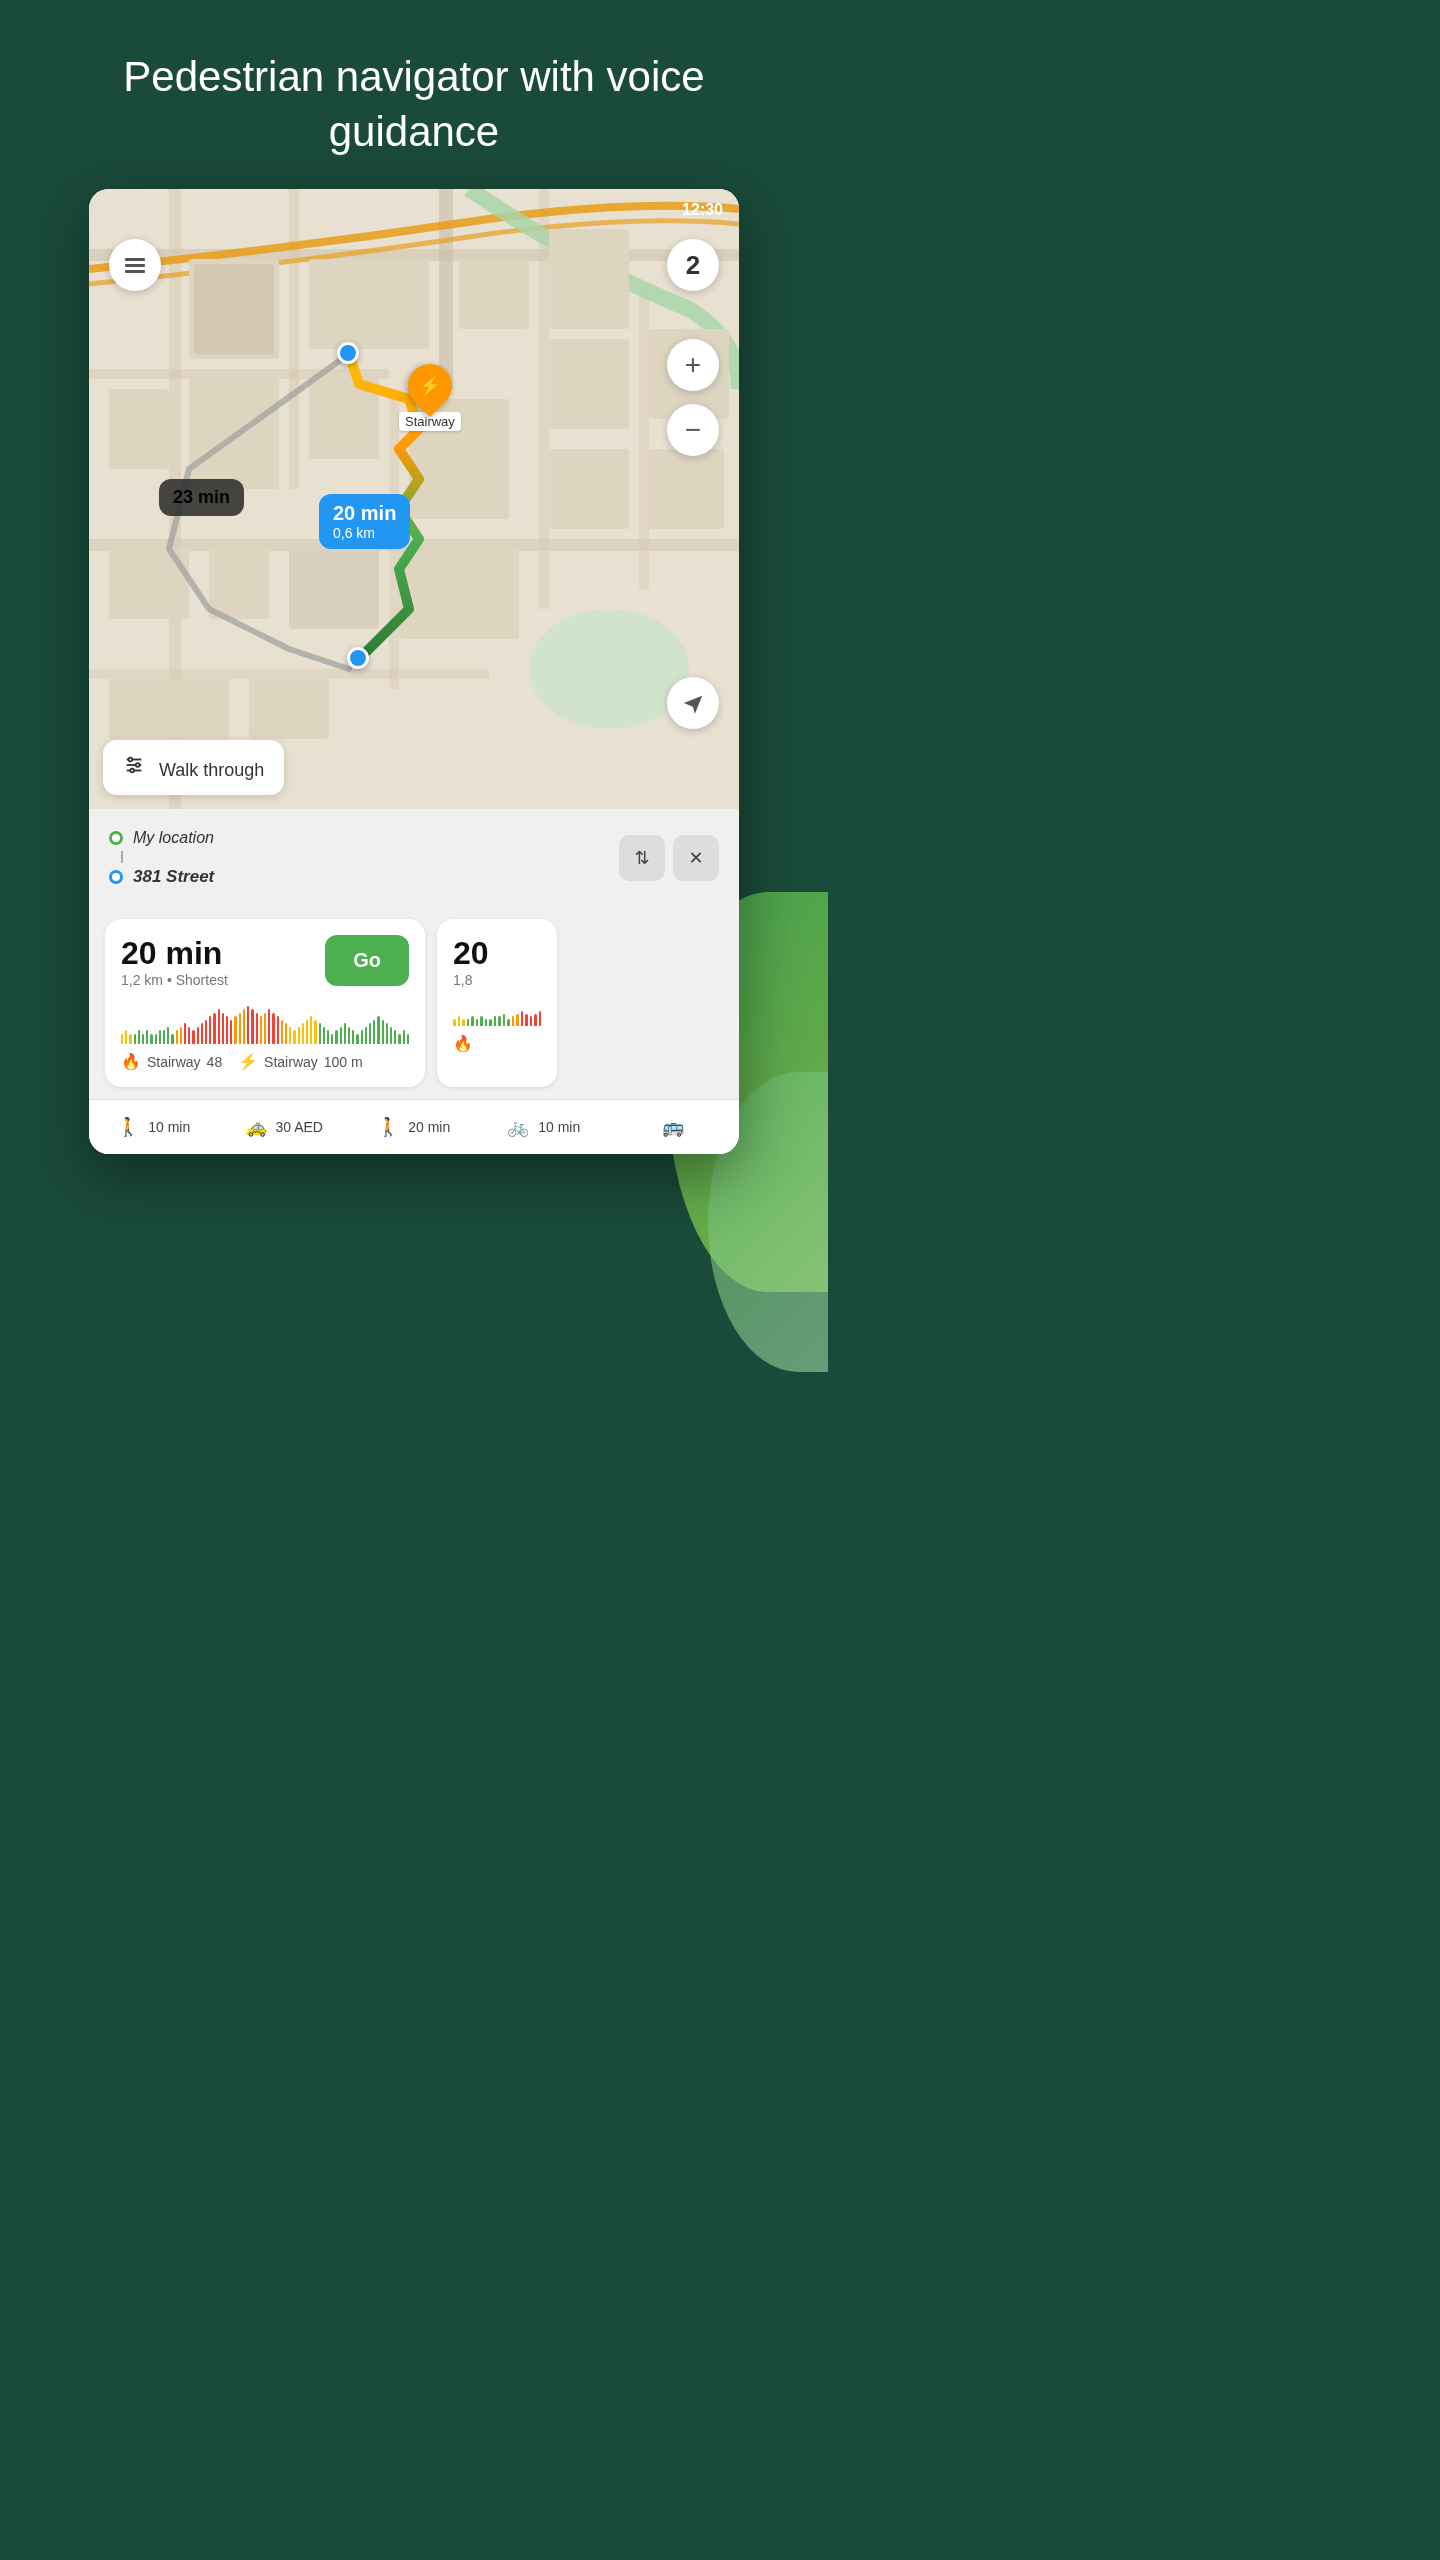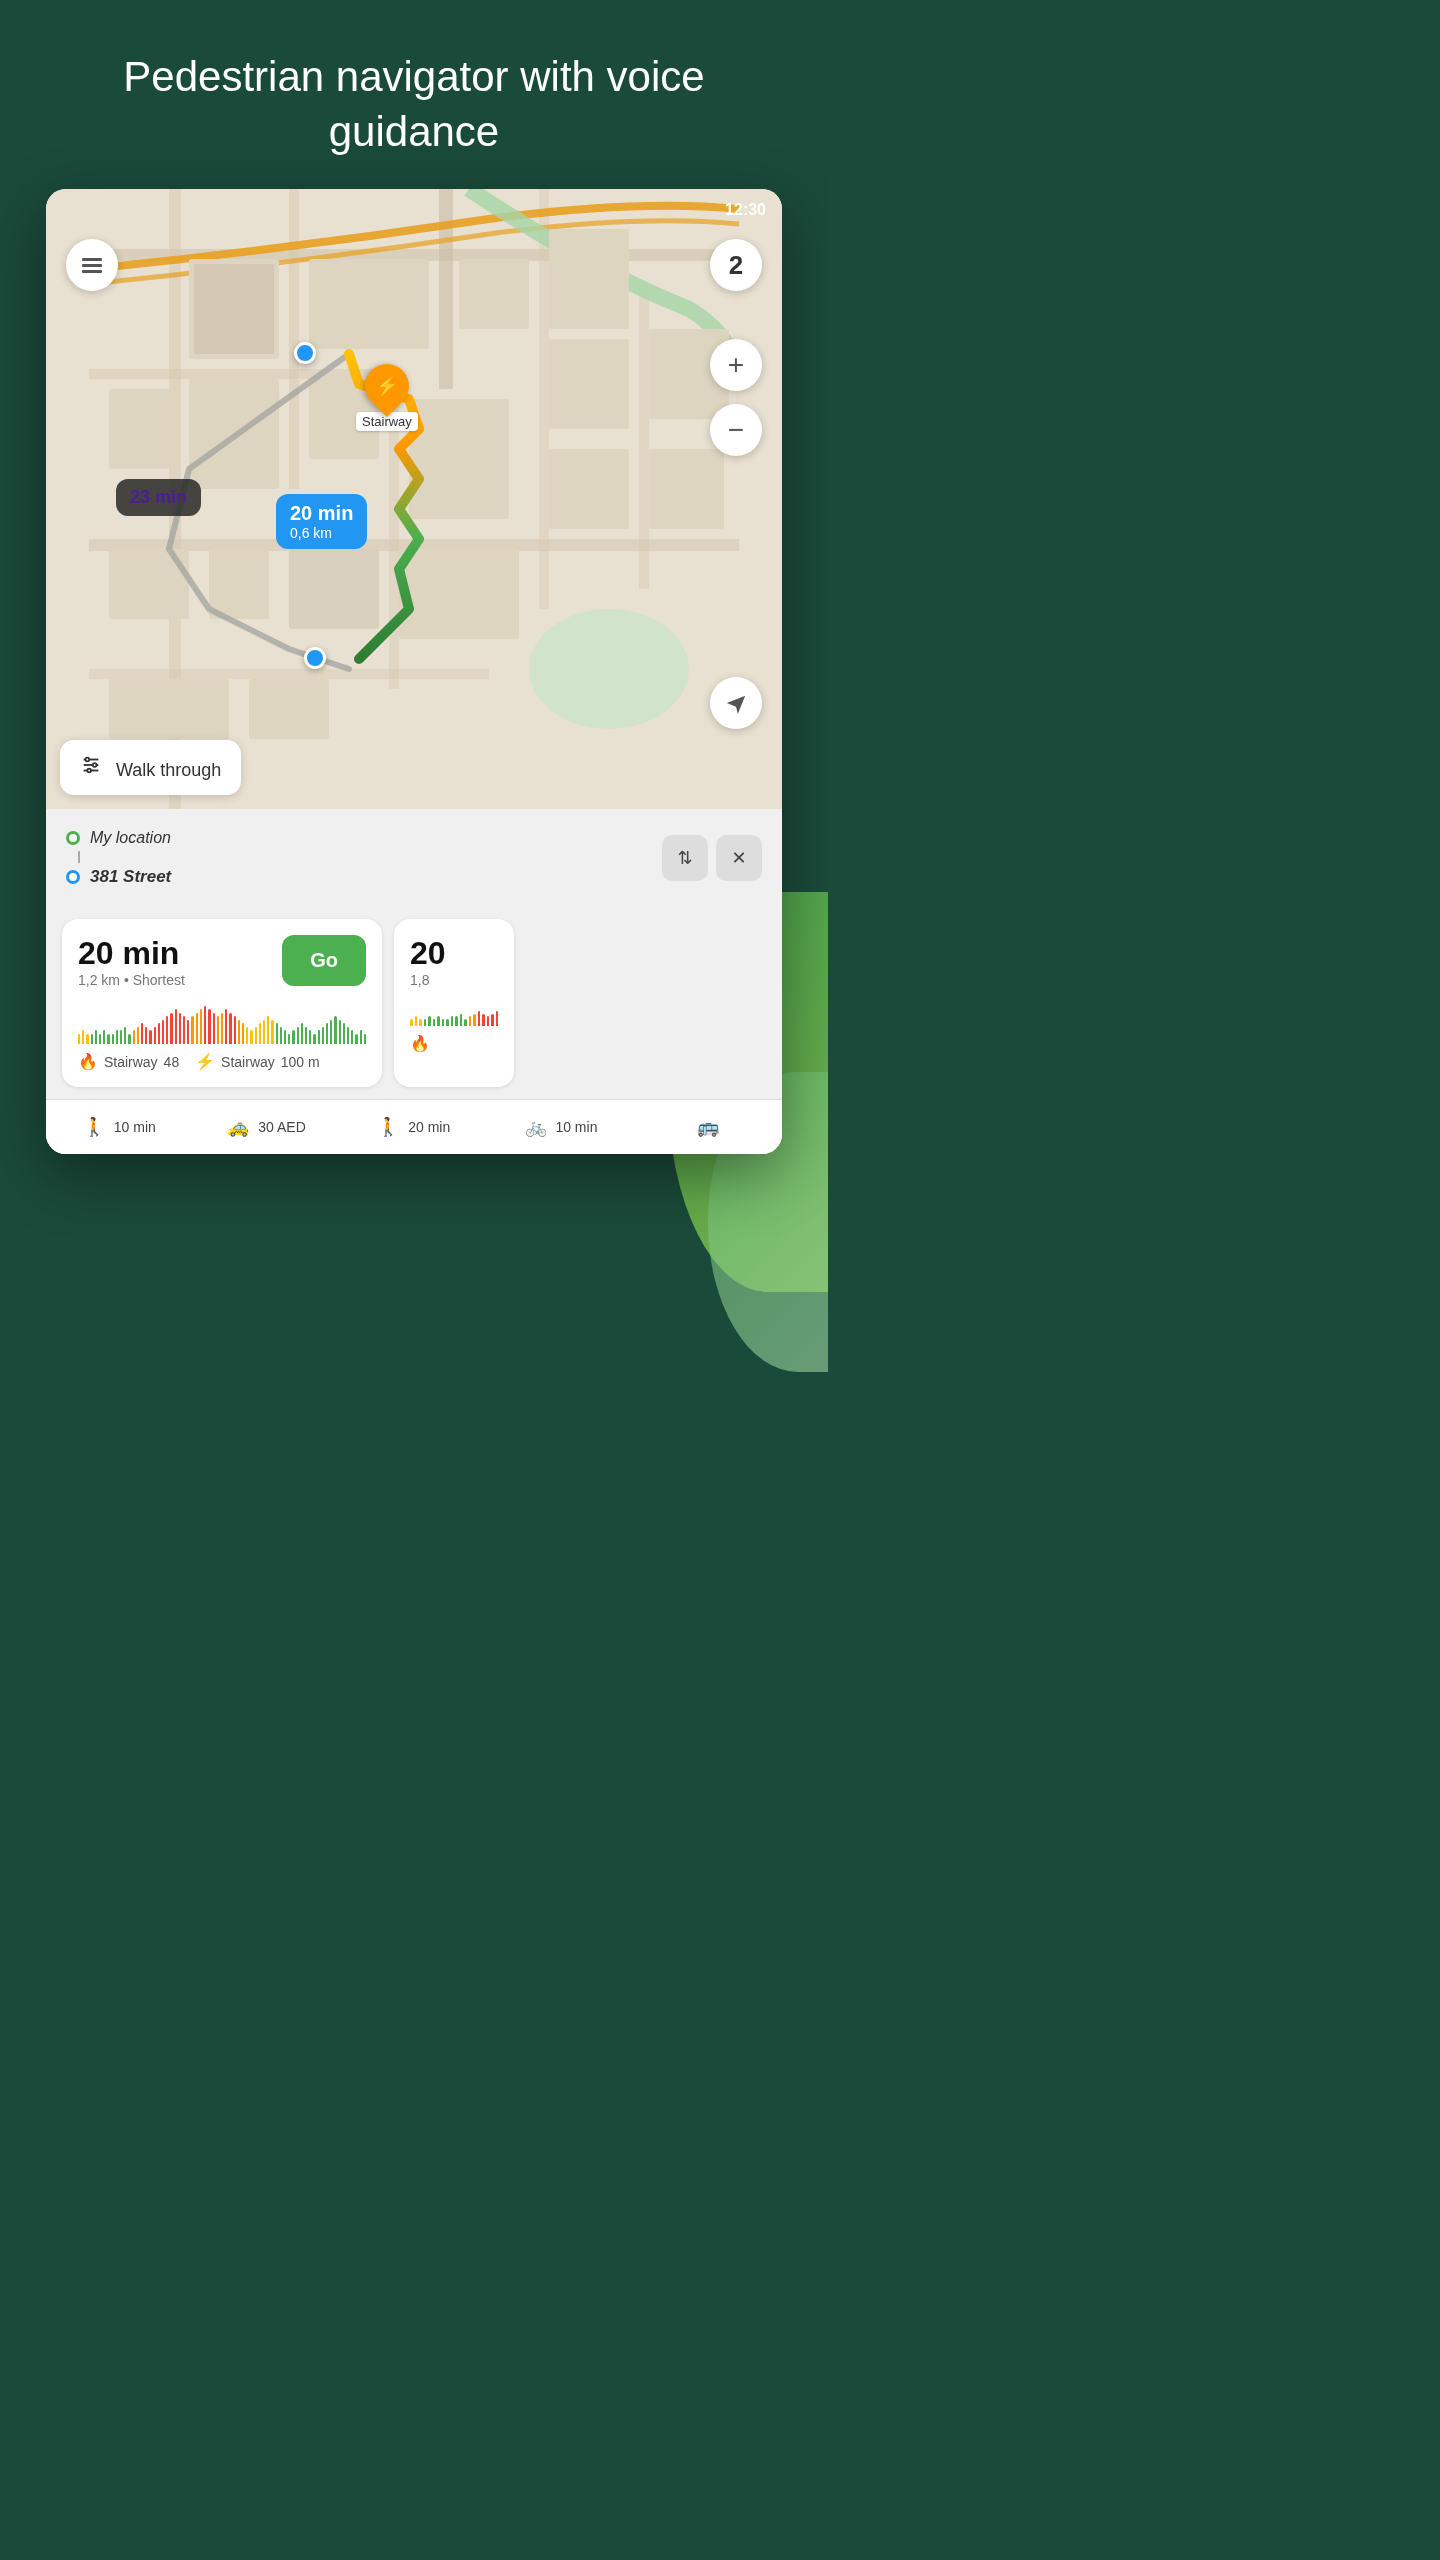--- a/index.html
+++ b/index.html
@@ -41,21 +41,21 @@
       font-size: 42px;
       font-weight: 400;
       line-height: 1.3;
       padding: 50px 60px 30px;
     }
 
     
     .phone-frame {
       position: relative;
       margin: 0 auto;
-      width: 736px;
+      width: 650px;
       background: white;
       border-radius: 20px;
       overflow: hidden;
       box-shadow: 0 20px 60px rgba(0,0,0,0.4);
     }
 
     
     .map-area {
       position: relative;
       width: 100%;
@@ -167,21 +167,21 @@
       cursor: pointer;
       z-index: 10;
     }
 
     
     .bubble-dark {
       position: absolute;
       top: 290px;
       left: 70px;
       background: rgba(40,40,40,0.85);
-      color: #4c1d95;
+      color: #000000;
       border-radius: 12px;
       padding: 8px 14px;
       font-size: 18px;
       font-weight: 600;
       z-index: 10;
     }
 
     .bubble-blue {
       position: absolute;
       top: 305px;

